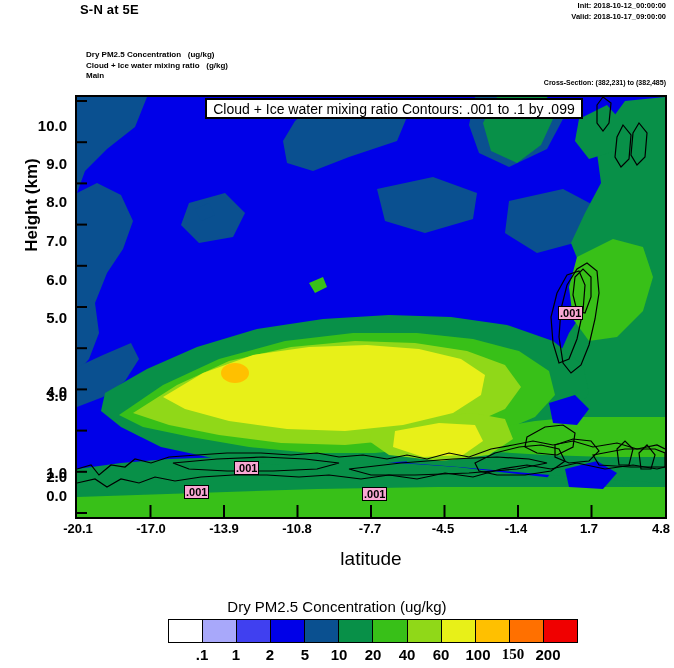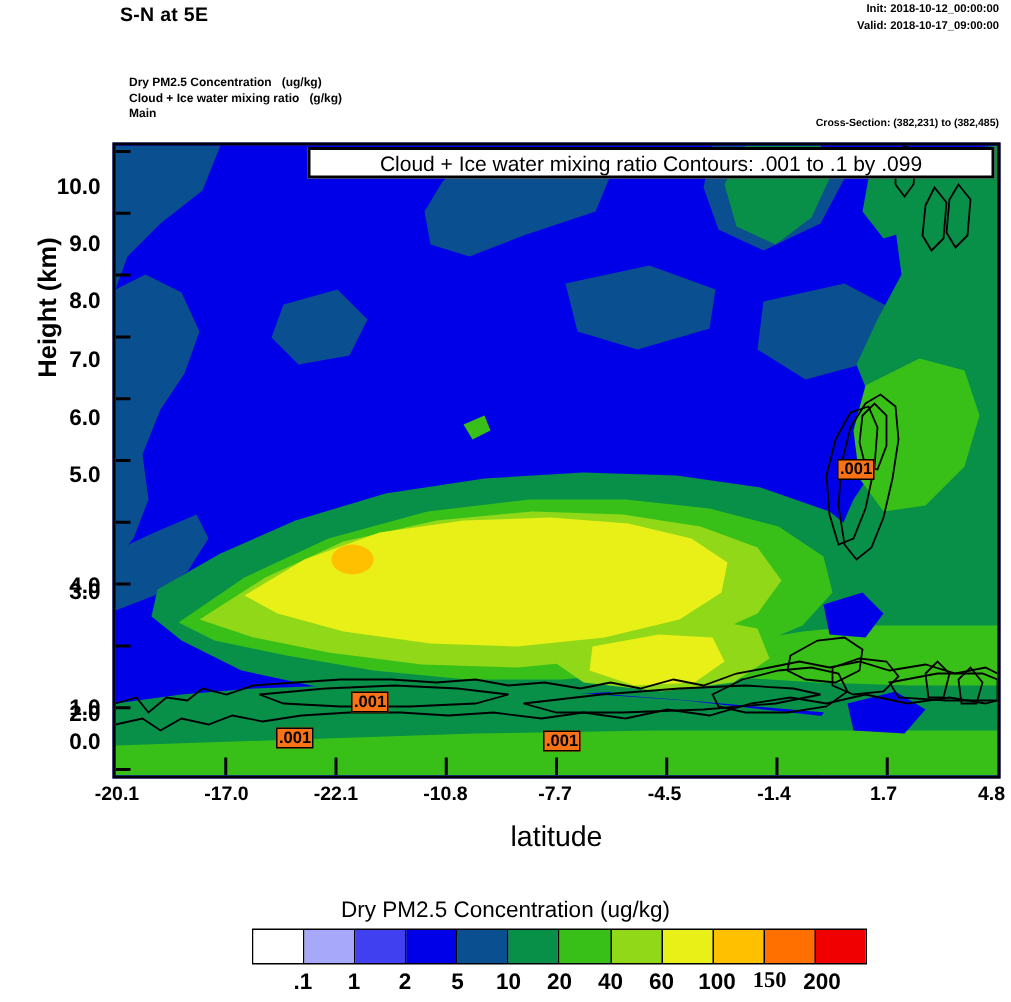--- a/index.html
+++ b/index.html
@@ -14,21 +14,21 @@
   #field-info{left:86px;top:50px;font-size:8px;font-weight:bold;line-height:10.5px;}
   #field-info div{white-space:pre;}
 
   #xsec{right:8px;top:79px;font-size:7px;font-weight:bold;}
 
   
   #plot{left:75px;top:95px;width:592px;height:424px;border:2px solid #000;
         box-sizing:border-box;overflow:hidden;background:#1f1fe8;}
   #plot svg{display:block;}
 
-  #contour-header{left:205px;top:98px;width:458px;height:21px;background:#fff;
+  #contour-header{left:205px;top:98px;width:378px;height:21px;background:#fff;
         border:2px solid #000;box-sizing:border-box;font-size:14px;
         display:flex;align-items:center;justify-content:center;white-space:nowrap;}
 
   
   .ytick{position:absolute;right:8px;font-size:15px;font-weight:bold;
          transform:translateY(-50%);white-space:nowrap;}
   #yaxis{left:0;top:95px;width:75px;height:424px;}
   #ylabel{left:-78px;top:195px;width:220px;text-align:center;font-size:17px;
           font-weight:bold;transform:rotate(-90deg);}
 
@@ -40,21 +40,21 @@
   
   #cb-title{left:0;top:598px;width:674px;text-align:center;font-size:15px;}
   #cb-wrap{left:168px;top:619px;width:410px;height:24px;
            border:1px solid #000;box-sizing:border-box;display:flex;}
   #cb-wrap .sw{flex:1 1 0;height:100%;border-right:1px solid #000;box-sizing:border-box;}
   #cb-wrap .sw:last-child{border-right:none;}
   #cb-labels{left:168px;top:646px;width:410px;height:20px;}
   .cbl{position:absolute;top:0;font-size:15px;font-weight:bold;
        transform:translateX(-50%);white-space:nowrap;}
 
-  .clab{position:absolute;background:#f97316;border:1px solid #000;
+  .clab{position:absolute;background:#f9a8d4;border:1px solid #000;
         font-size:11px;font-weight:bold;line-height:12px;padding:0 1px;
         font-family:"Liberation Sans",sans-serif;}
 </style>
 </head>
 <body>
 
 <div class="abs" id="title-sn">S-N at 5E</div>
 
 <div class="abs" id="run-info">
   <div>Init: 2018-10-12_00:00:00</div>
@@ -218,21 +218,21 @@
   <div class="ytick" style="top:300px;">3.0</div>
   <div class="ytick" style="top:338px;margin-top:43px;">2.0</div>
   <div class="ytick" style="top:377px;">1.0</div>
   <div class="ytick" style="top:400px;">0.0</div>
 </div>
 <div class="abs" id="ylabel">Height (km)</div>
 
 <div class="abs" id="xaxis">
   <div class="xtick" style="left:3px;">-20.1</div>
   <div class="xtick" style="left:76px;">-17.0</div>
-  <div class="xtick" style="left:149px;">-22.1</div>
+  <div class="xtick" style="left:149px;">-13.9</div>
   <div class="xtick" style="left:222px;">-10.8</div>
   <div class="xtick" style="left:295px;">-7.7</div>
   <div class="xtick" style="left:368px;">-4.5</div>
   <div class="xtick" style="left:441px;">-1.4</div>
   <div class="xtick" style="left:514px;">1.7</div>
   <div class="xtick" style="left:586px;">4.8</div>
 </div>
 <div class="abs" id="xlabel">latitude</div>
 
 <div class="abs" id="cb-title">Dry PM2.5 Concentration  (ug/kg)</div>

